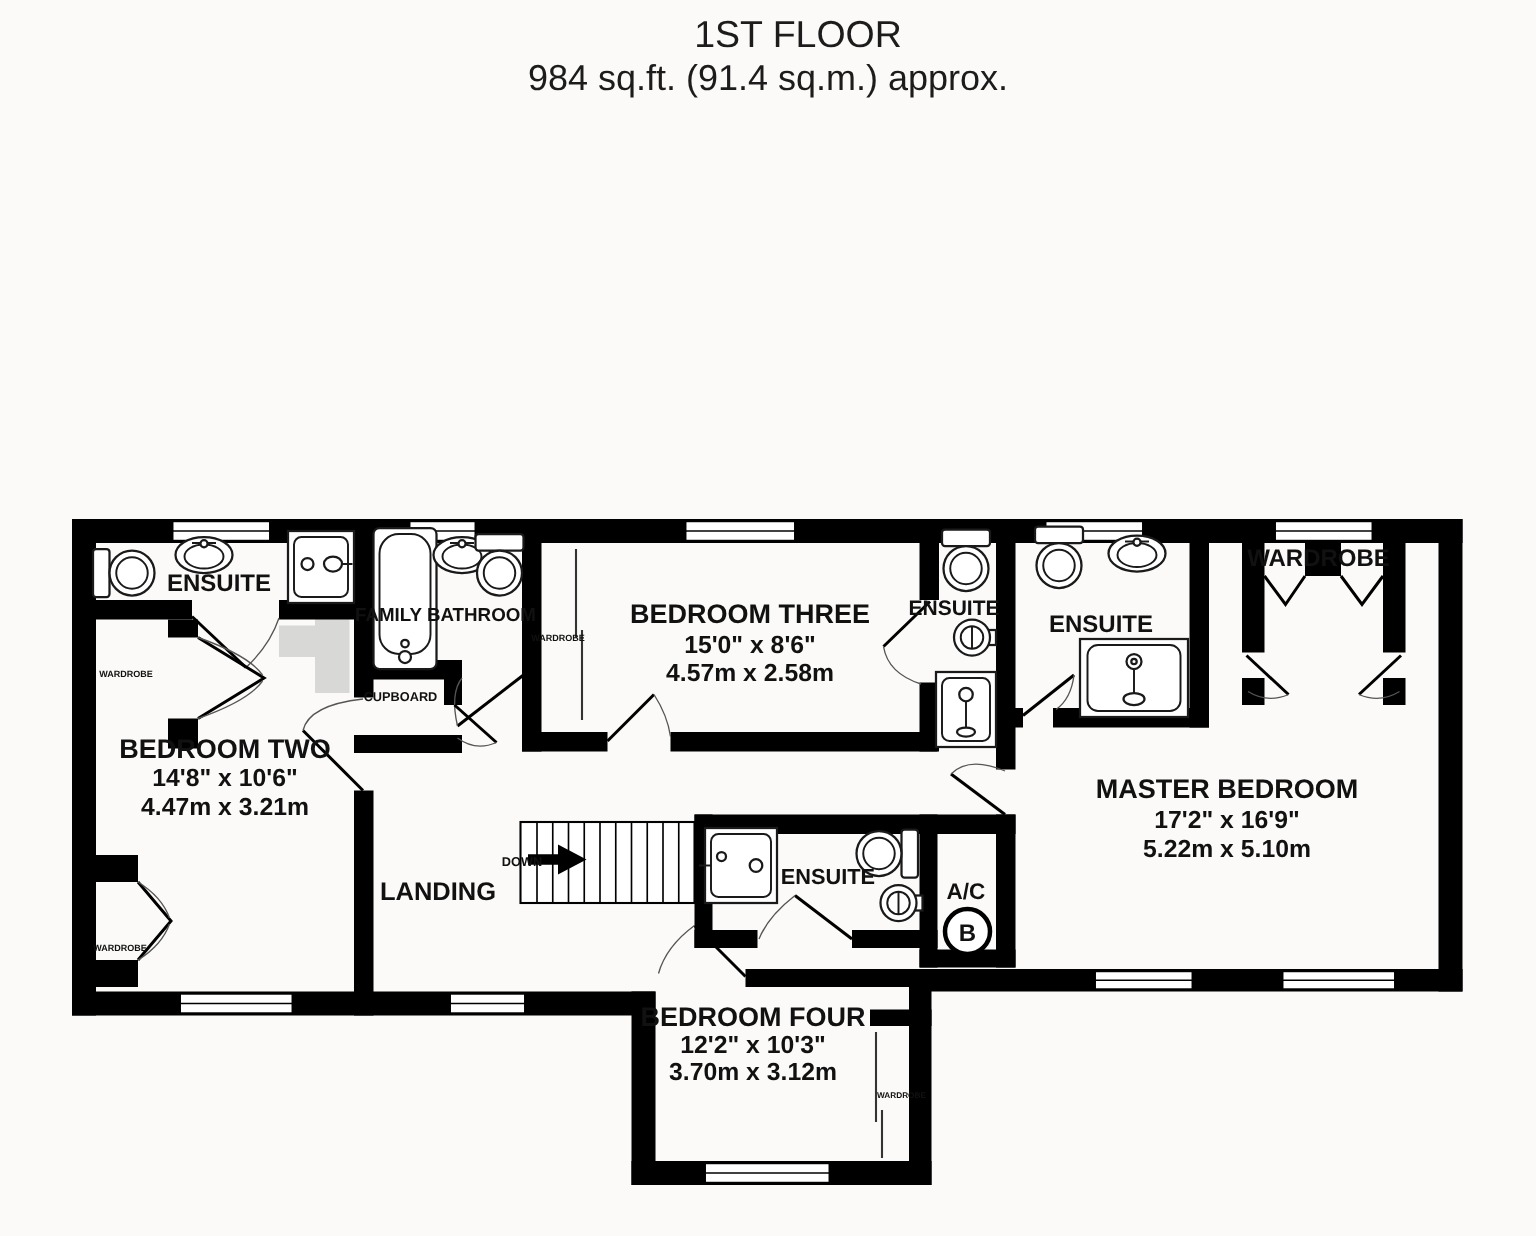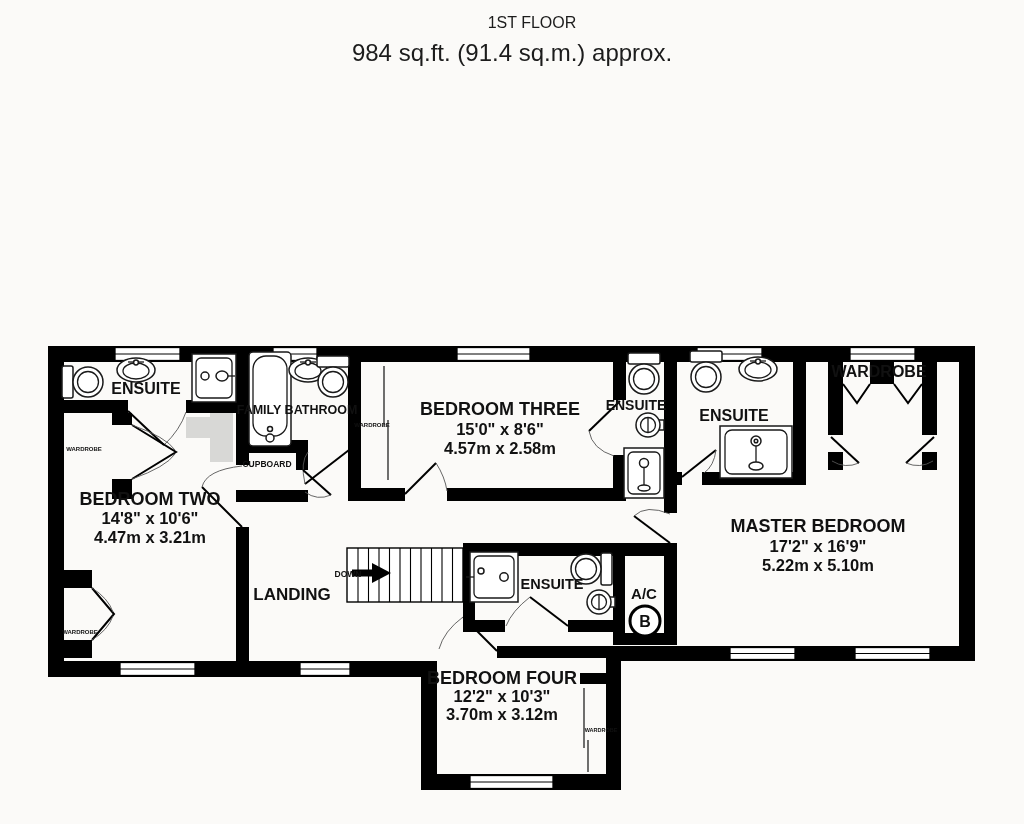--- a/index.html
+++ b/index.html
@@ -1,18 +1,18 @@
 <!DOCTYPE html>
 <html><head>
 <meta charset="utf-8">
 <style>
   html,body{margin:0;padding:0;background:#fbfaf8;width:1024px;height:824px;overflow:hidden;}
   #page{position:relative;width:1024px;height:824px;font-family:"Liberation Sans","DejaVu Sans",sans-serif;}
   #titleblock{position:absolute;top:8px;left:0;width:100%;text-align:center;color:#1c1c1c;}
-  #titleblock .t1{font-size:16px;line-height:30px;padding-left:40px;}
+  #titleblock .t1{font-size:25px;line-height:30px;padding-left:40px;}
   #titleblock .t2{font-size:24px;line-height:29px;}
   svg{position:absolute;top:0;left:0;}
   .w{stroke:none;}
   .win rect{fill:#ffffff;stroke:#000;stroke-width:1.3;}
   .win line{stroke:#000;stroke-width:1;}
   .fx{fill:#ffffff;stroke:#1a1a1a;stroke-width:1.5;}
   .fxt{fill:none;stroke:#1a1a1a;stroke-width:1.3;}
   .leaf{fill:none;stroke:#000;stroke-width:2;}
   .arc{fill:none;stroke:#555;stroke-width:0.9;}
   .slide{stroke:#333;stroke-width:1.4;}

